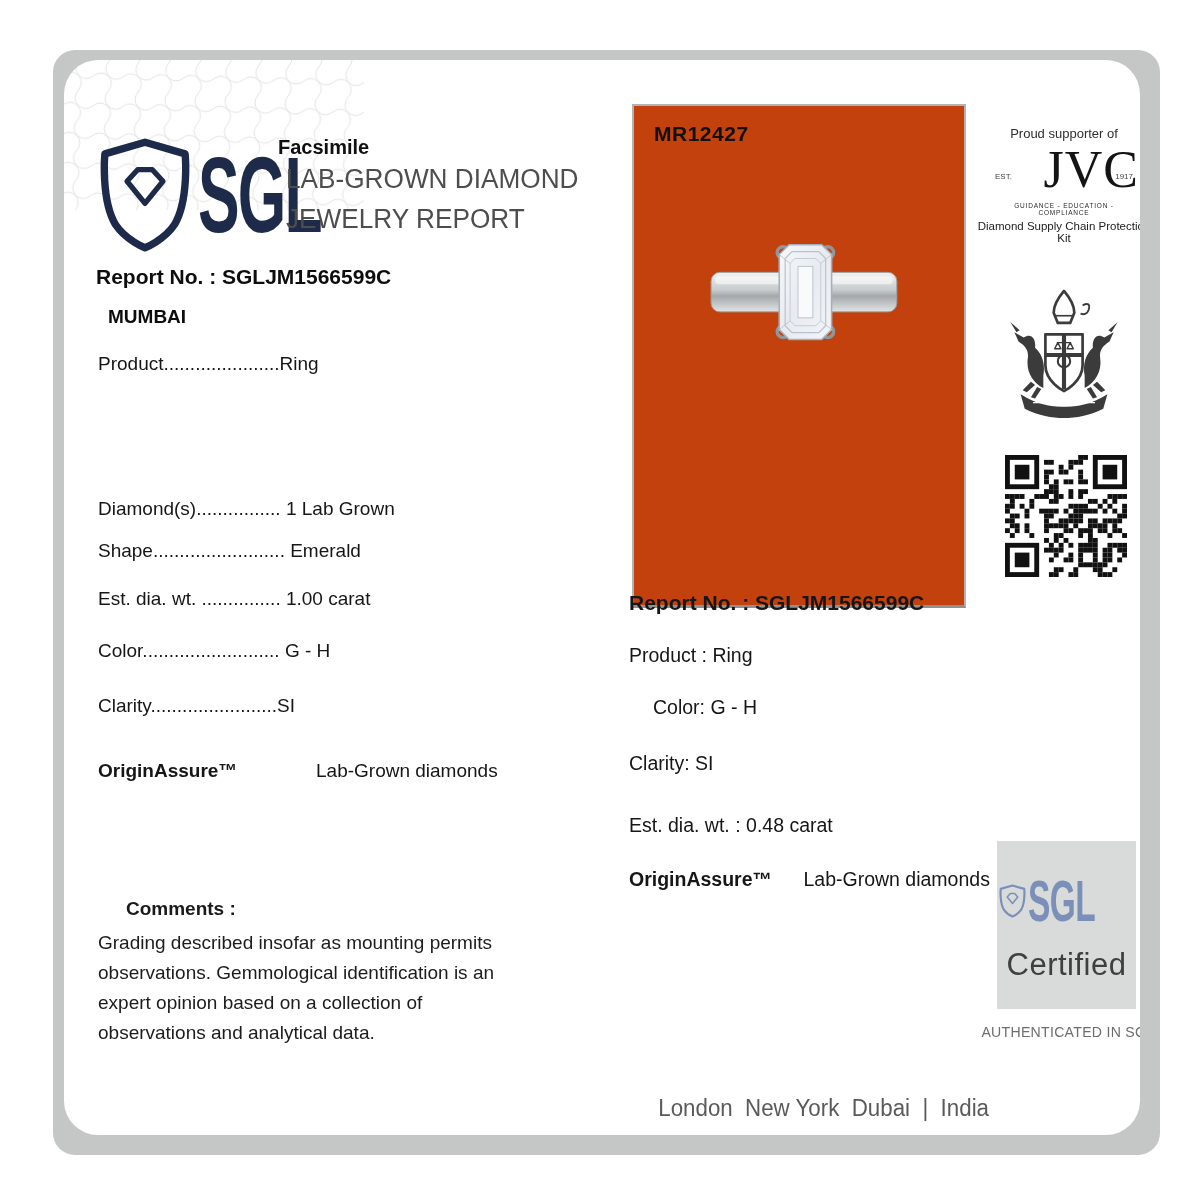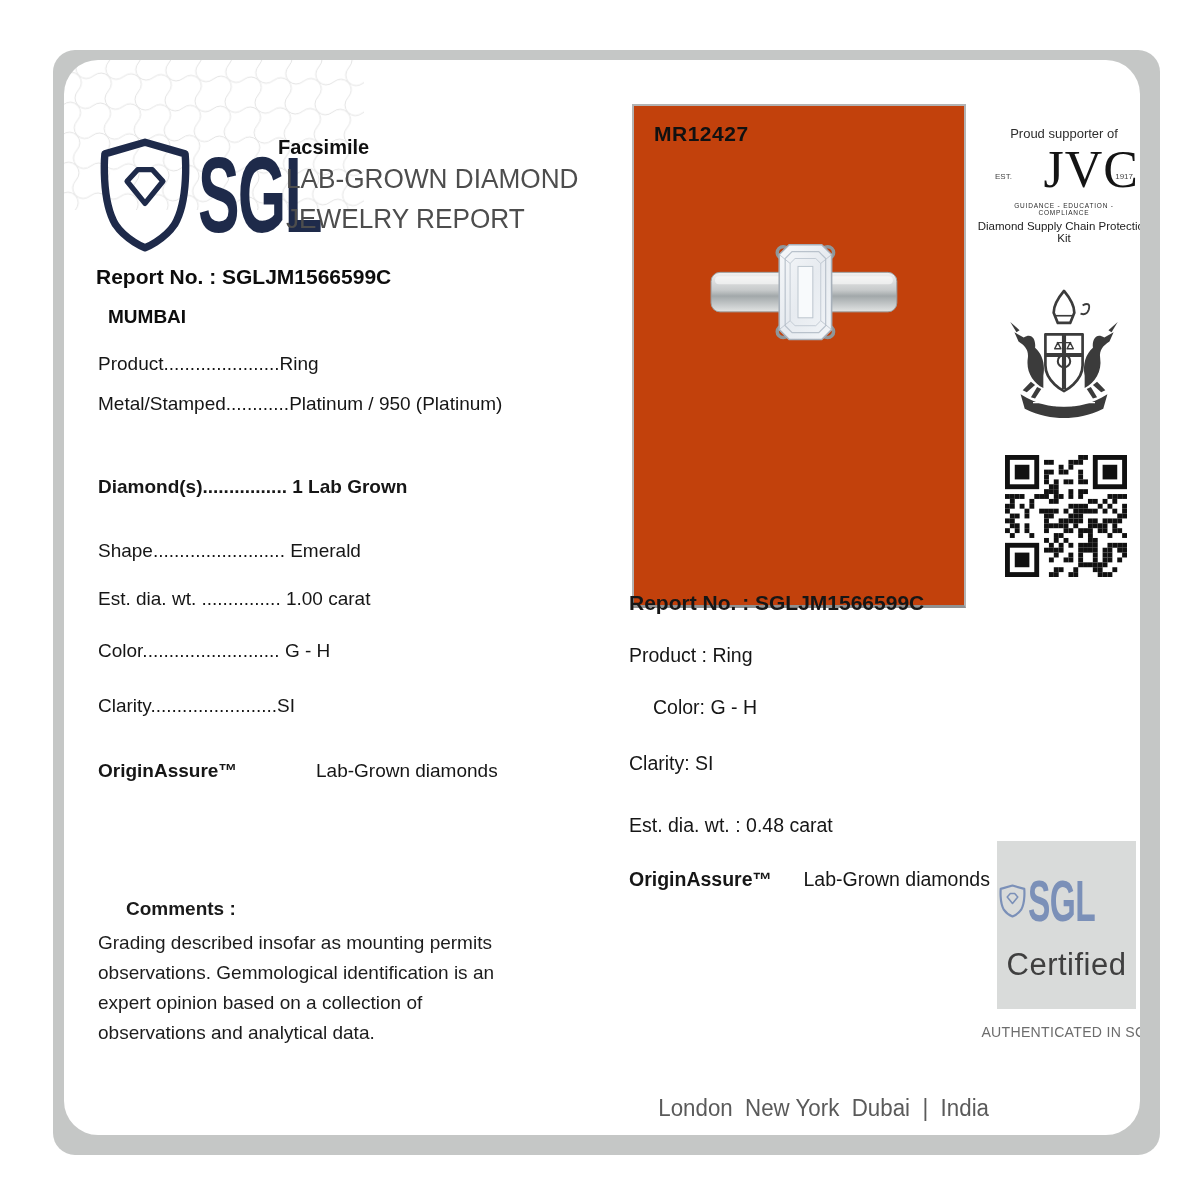--- a/index.html
+++ b/index.html
@@ -16,21 +16,21 @@
   #logo .logo-text { font-size:104px; font-weight:bold; color:#1e2a4a; line-height:112px;
                      transform:scale(.60,1.04); transform-origin:0 55%; letter-spacing:-3px; }
   #facsimile { left:214px; top:76px; font-size:20px; font-weight:bold; color:#0f0f0f; }
   .rep-title { left:222px; font-size:27px; color:#4d4d4d; transform:scaleX(.97); transform-origin:0 0; white-space:nowrap; }
   #title1 { top:104px; } #title2 { top:144px; }
   #report-no { left:32px; top:205px; font-size:21px; font-weight:bold; color:#0d0d0d; }
   #mumbai    { left:34px; top:246px; font-size:19px; font-weight:bold; color:#0d0d0d;margin-left:10px; }
 
   .lrow { position:absolute; left:34px; font-size:19px; color:#161616; white-space:nowrap; }
   #lrow-product { top:293px; } #lrow-metal { top:333px; }
-  #lrow-diamond { top:416px; font-weight:bold; }
+  #lrow-diamond { top:438px; font-weight:normal; }
   #lrow-shape { top:480px; } #lrow-est { top:528px; }
   #lrow-color { top:580px; } #lrow-clarity { top:635px; }
   #lrow-origin { top:700px; width:500px; }
   #lrow-origin .olabel { font-weight:bold; }
   #lrow-origin .ovalue { position:absolute; left:218px; }
 
   #comments-title { left:34px; top:838px; font-size:19px; font-weight:bold;margin-left:28px; }
   #comments-body  { left:34px; top:868px; width:410px; font-size:19px; line-height:30px; color:#1c1c1c; }
 
   
@@ -94,21 +94,20 @@
       </svg>
       <span class="logo-text">SGL</span>
     </div>
     <div id="facsimile" class="abs">Facsimile</div>
     <div id="title1" class="abs rep-title">LAB-GROWN DIAMOND</div>
     <div id="title2" class="abs rep-title">JEWELRY REPORT</div>
     <div id="report-no" class="abs">Report No. : SGLJM1566599C</div>
     <div id="mumbai" class="abs">MUMBAI</div>
 
     <div id="lrow-product" class="lrow">Product......................Ring</div>
-    <div id="lrow-metal" class="lrow">Metal/Stamped............Platinum / 950 (Platinum)</div>
     <div id="lrow-diamond" class="lrow">Diamond(s)................ 1 Lab Grown</div>
     <div id="lrow-shape" class="lrow">Shape......................... Emerald</div>
     <div id="lrow-est" class="lrow">Est. dia. wt. ............... 1.00 carat</div>
     <div id="lrow-color" class="lrow">Color.......................... G - H</div>
     <div id="lrow-clarity" class="lrow">Clarity........................SI</div>
     <div id="lrow-origin" class="lrow">
       <span class="olabel">OriginAssure™</span>
       <span class="ovalue">Lab-Grown diamonds</span>
     </div>
 

